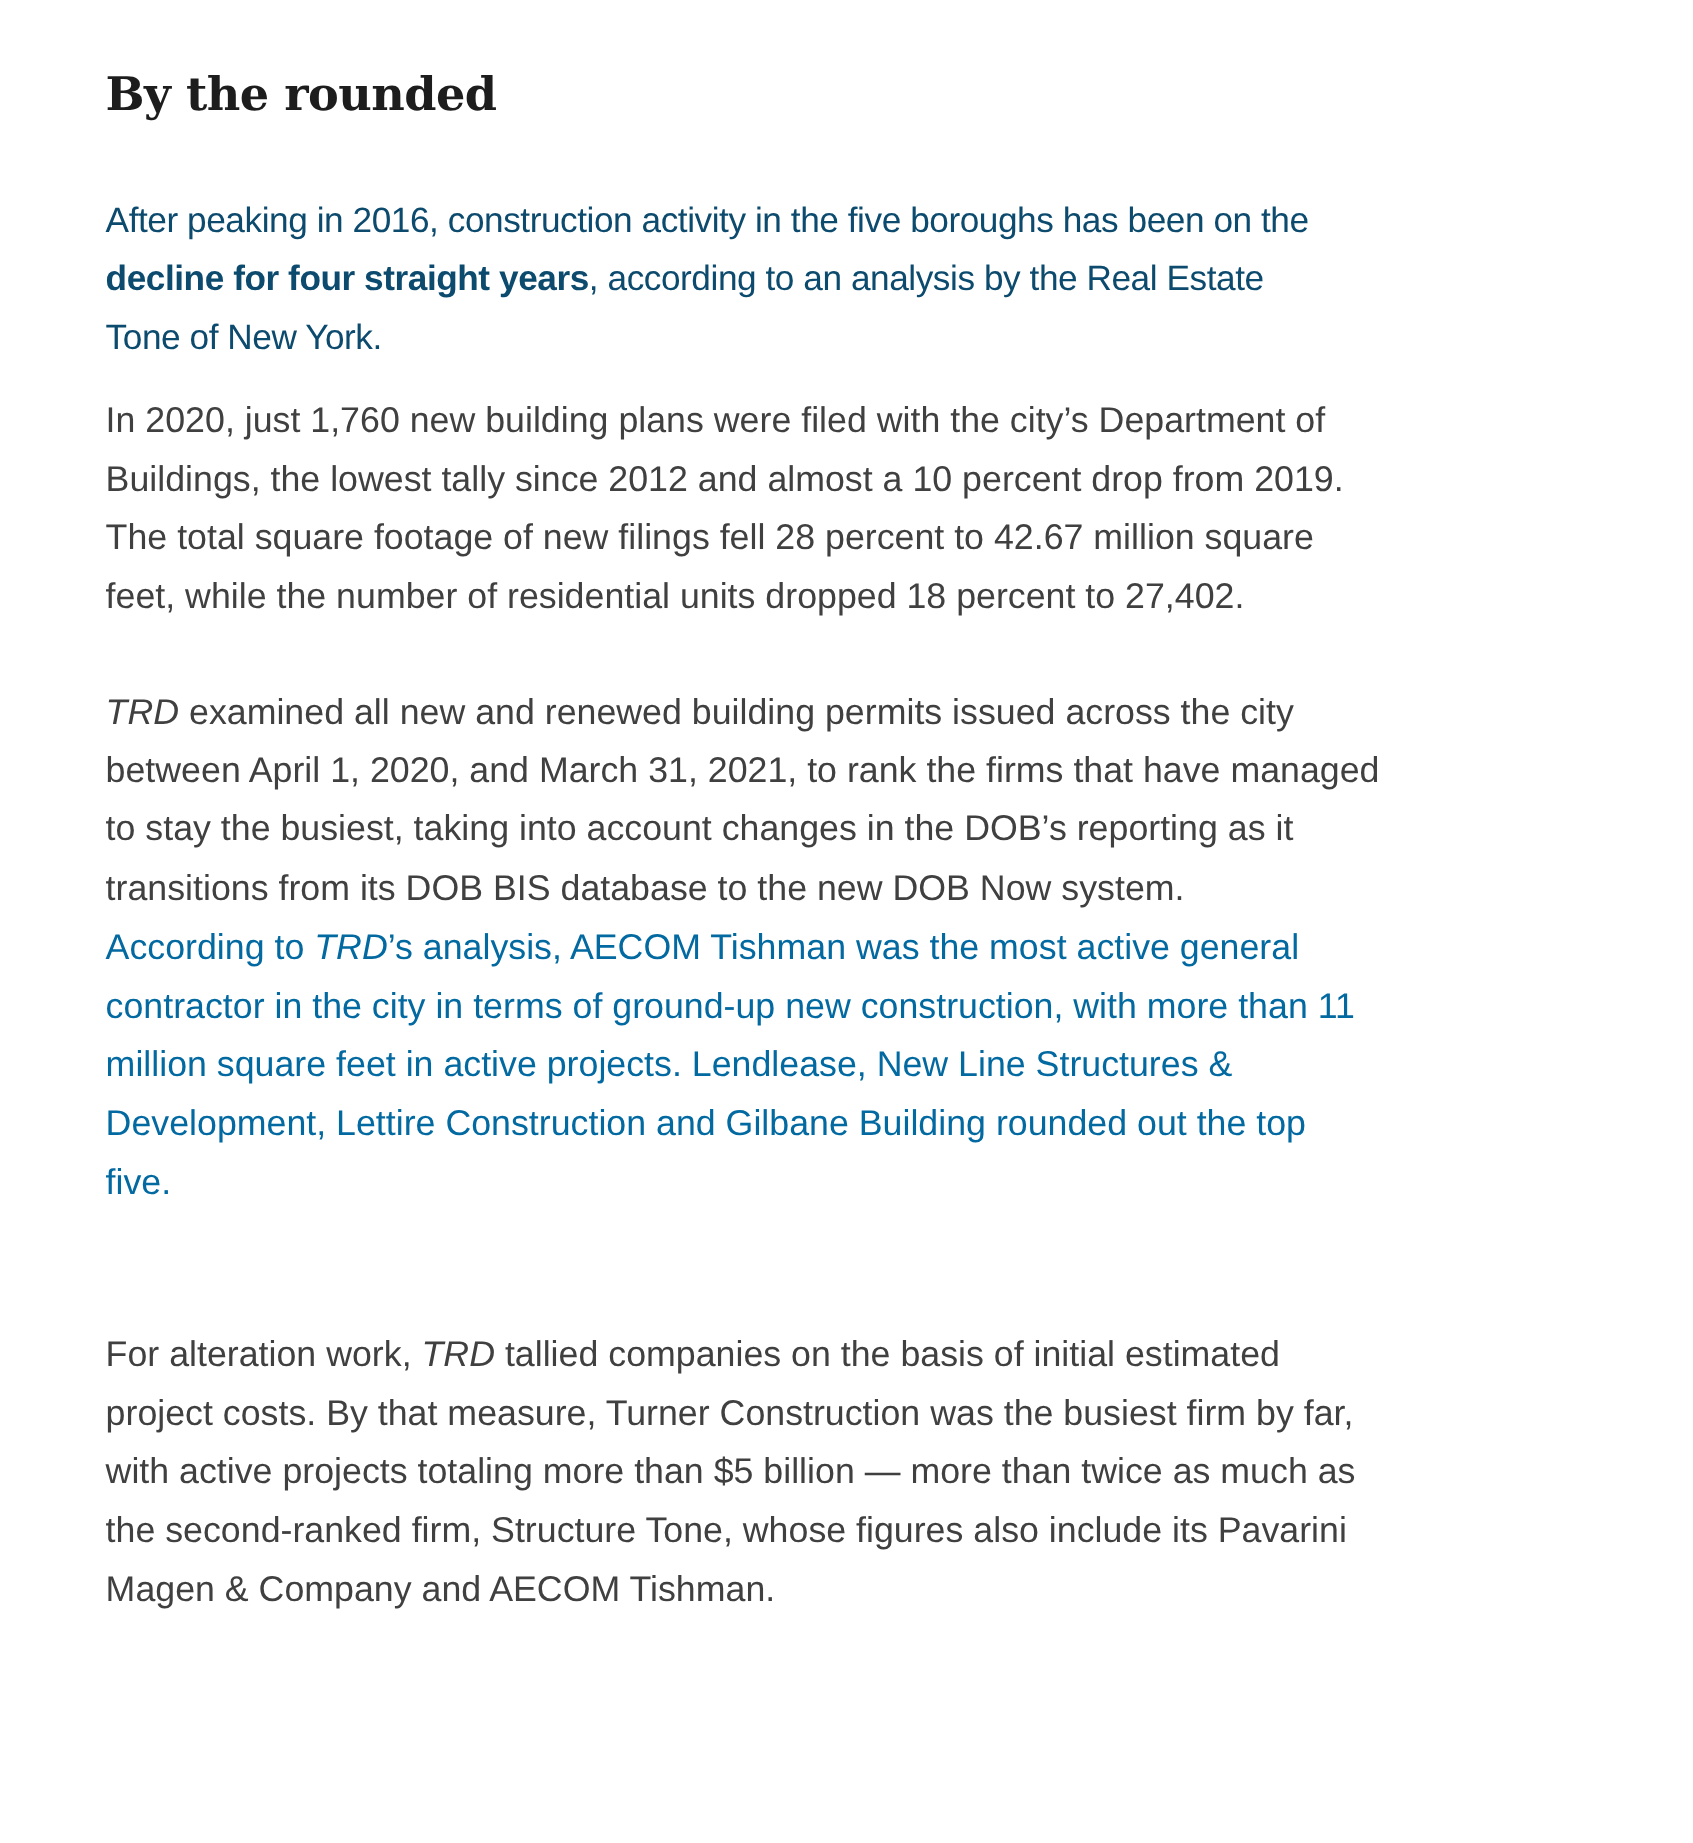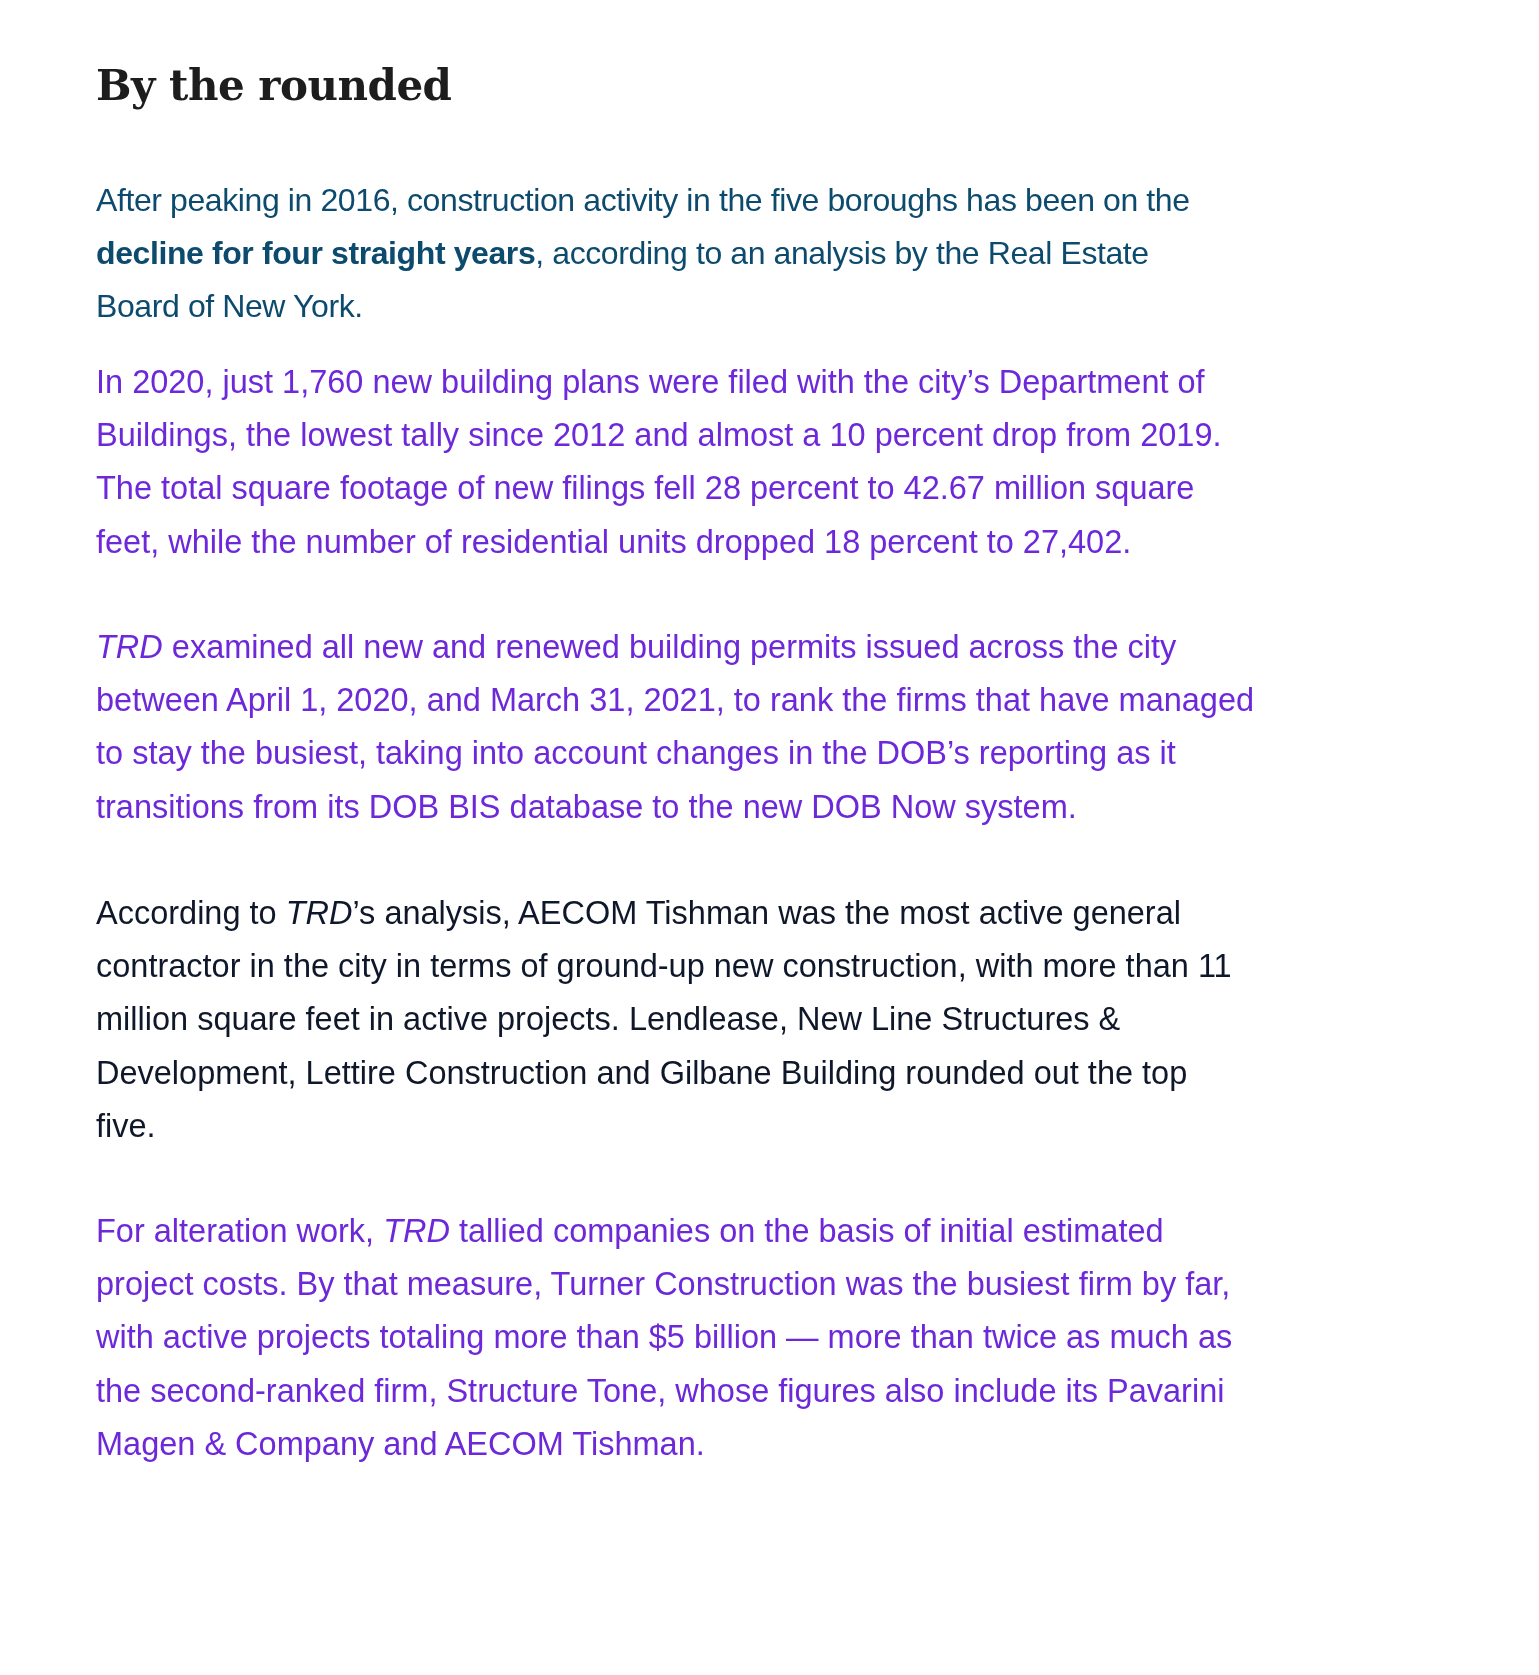--- a/index.html
+++ b/index.html
@@ -33,44 +33,44 @@
       white-space: nowrap;
     }
     .para {
       position: absolute;
       left: 0;
       margin: 0;
       width: 1250px;
       font-family: "Liberation Sans", "DejaVu Sans", sans-serif;
       font-size: 32.5px;
       line-height: 53.2px;
-      color: #6d28d9;
+      color: #404040;
     }
     .para .line {
       display: block;
       white-space: nowrap;
     }
     .p1 { top: 174px; font-size: 32px; letter-spacing: -0.4px; color: #0c4a6e; }
     .p2 { top: 356px; }
     .p3 { top: 621px; }
-    .p4 { top: 887px; color: #0f172a; }
+    .p4 { top: 835px; color: #0369a1; }
     .p5 { top: 1205px; }
     .em { font-style: italic; margin-top: 32px; }
     .strong { font-weight: bold; }
   </style>
 </head>
 <body>
 
 <div class="article">
   <h2 class="heading">By the rounded</h2>
 
   <p class="para p1">
       <span class="line"><span>After peaking in 2016, construction activity in the five boroughs has been on the</span></span>
       <span class="line"><span class="strong">decline for four straight years</span><span>, according to an analysis by the Real Estate</span></span>
-      <span class="line"><span>Board of New York.</span></span>
+      <span class="line"><span>Tone of New York.</span></span>
     </p>
   <p class="para p2">
       <span class="line"><span>In 2020, just 1,760 new building plans were filed with the city’s Department of</span></span>
       <span class="line"><span>Buildings, the lowest tally since 2012 and almost a 10 percent drop from 2019.</span></span>
       <span class="line"><span>The total square footage of new filings fell 28 percent to 42.67 million square</span></span>
       <span class="line"><span>feet, while the number of residential units dropped 18 percent to 27,402.</span></span>
     </p>
   <p class="para p3">
       <span class="line"><span class="em">TRD</span><span> examined all new and renewed building permits issued across the city</span></span>
       <span class="line"><span>between April 1, 2020, and March 31, 2021, to rank the firms that have managed</span></span>

